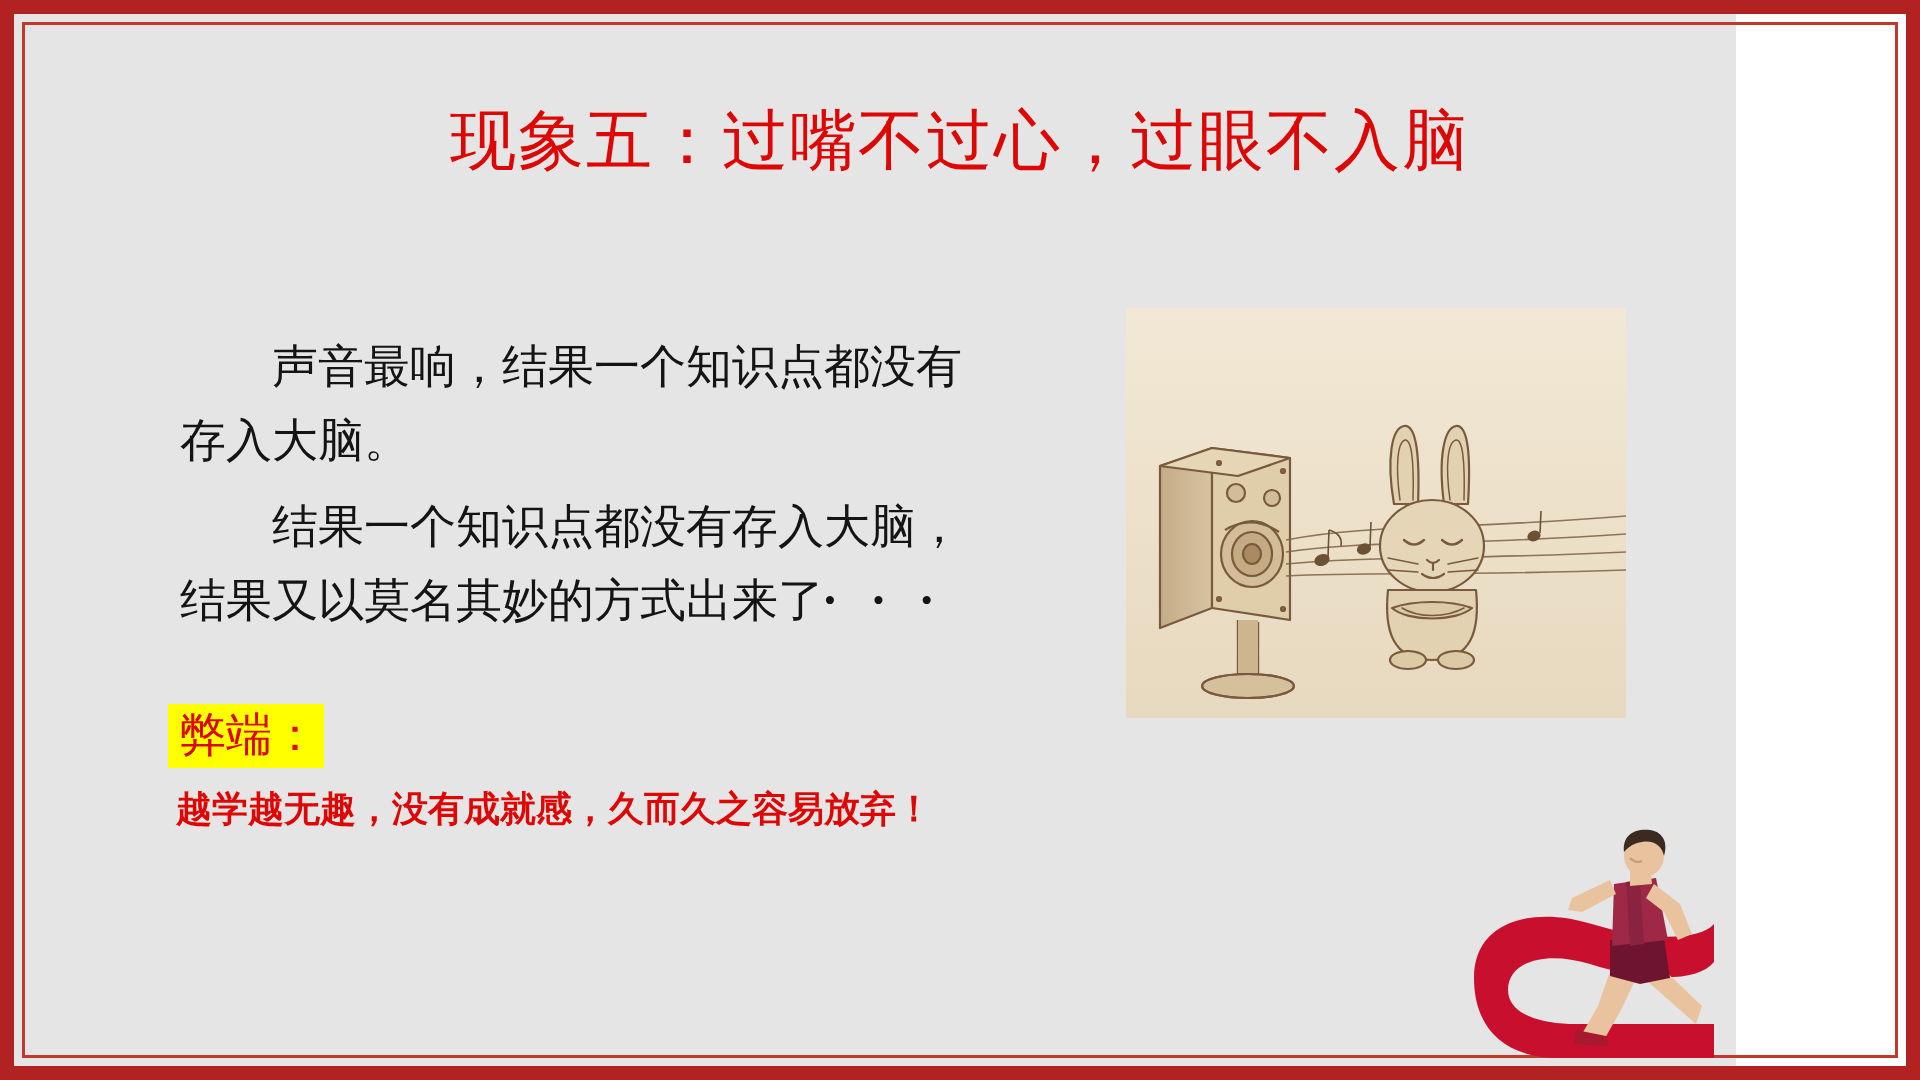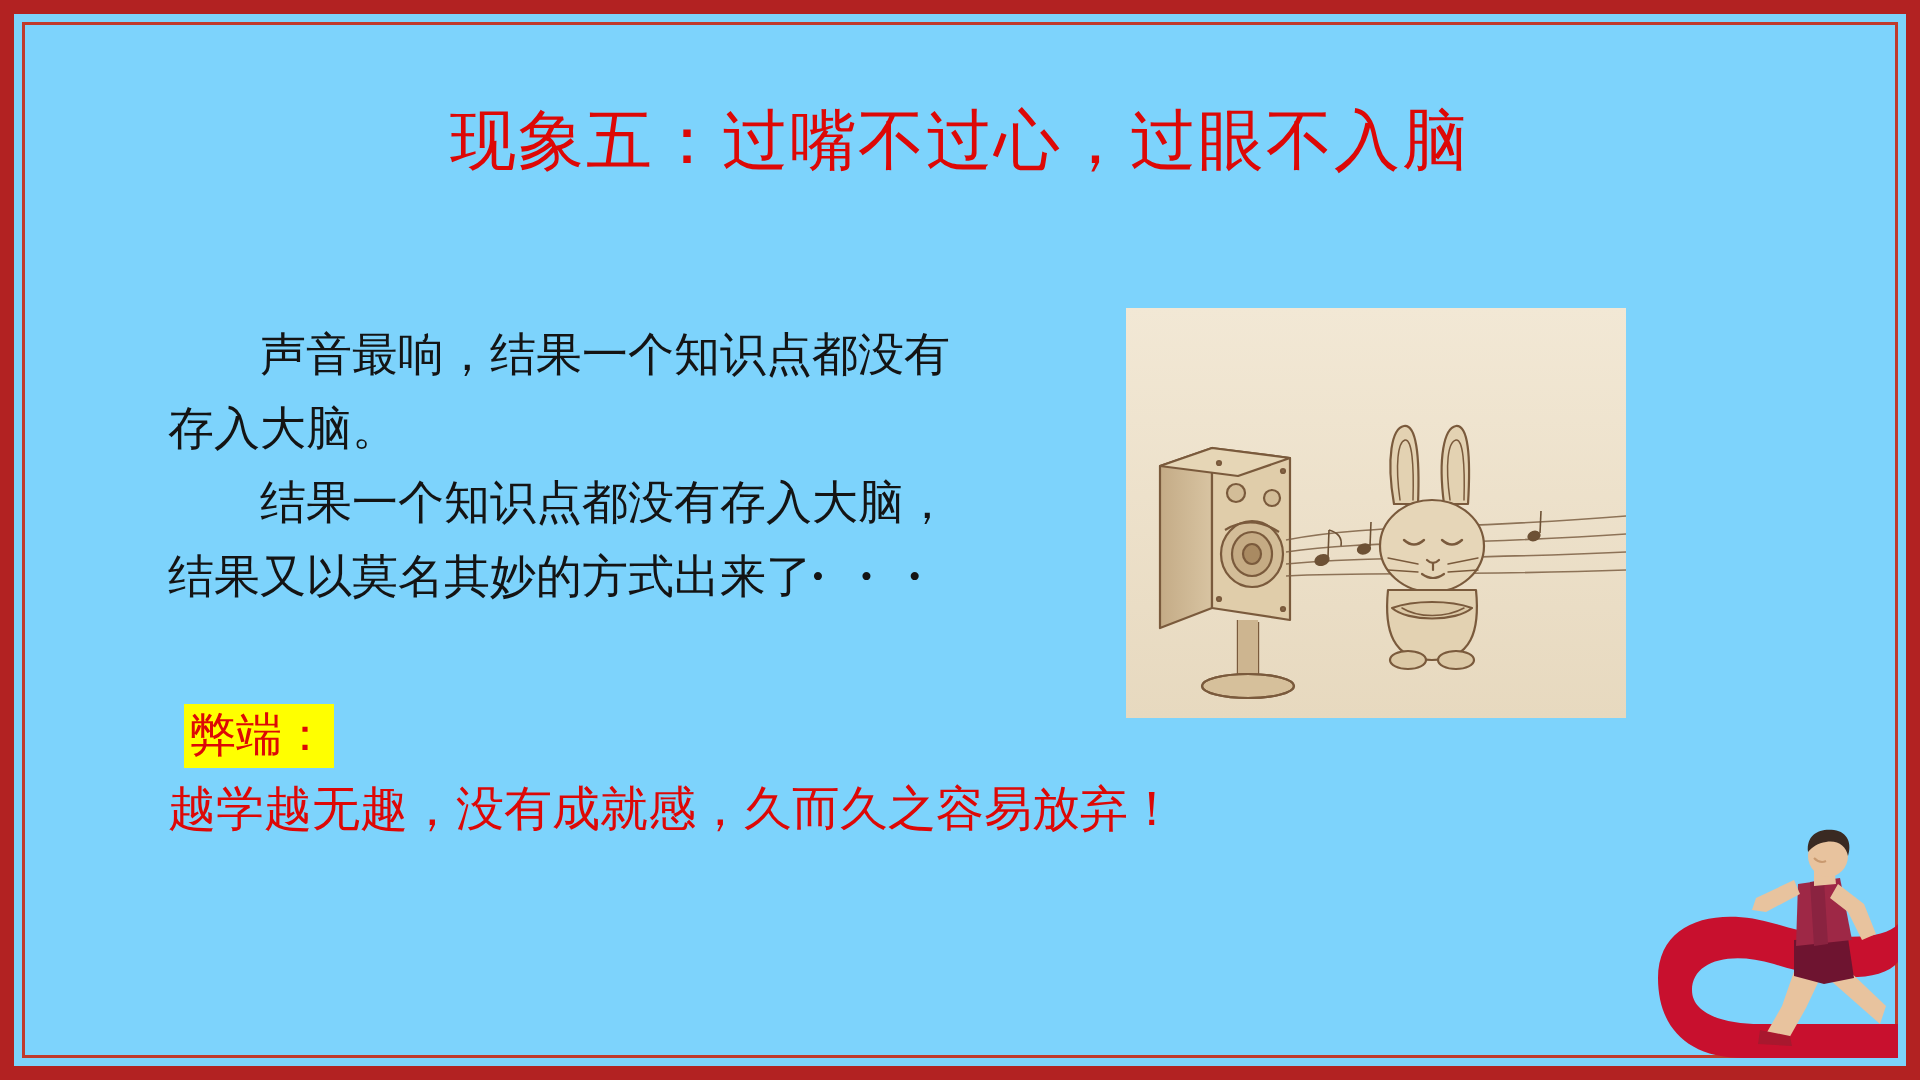--- a/index.html
+++ b/index.html
@@ -7,23 +7,23 @@
     padding: 0;
     width: 1920px;
     height: 1080px;
     overflow: hidden;
     background: #ffffff;
     font-family: "Liberation Serif", "DejaVu Serif", serif;
   }
 
   #slide {
     position: relative;
-    width: 1920px;
+    width: 1736px;
     height: 1080px;
-    background: #7dd3fc;
+    background: #e5e5e5;
     box-sizing: border-box;
   }
 
   
   .frame-outer {
     position: absolute;
     left: 0; top: 0;
     width: 1920px;
     height: 1080px;
     box-sizing: border-box;
@@ -60,21 +60,21 @@
     position: absolute;
     left: 168px;
     top: 318px;
     width: 820px;
     color: #141414;
     font-size: 46px;
     line-height: 74px;
     font-family: "Liberation Serif", "DejaVu Serif", serif;
   }
   .para {
-    margin: 0;
+    margin: 12px;
     text-indent: 2em;
     white-space: normal;
   }
   .para + .para { margin-top: 0; }
 
   .dots {
     letter-spacing: 14px;
     font-size: 34px;
     vertical-align: 4px;
   }
@@ -84,35 +84,35 @@
     position: absolute;
     left: 168px;
     top: 704px;
   }
   .bixian {
     display: inline-block;
     background: #ffff00;
     color: #dd0806;
     font-size: 46px;
     line-height: 58px;
-    padding: 2px 6px 4px 6px;
-    font-family: "Liberation Serif", "DejaVu Serif", serif;
-    margin-left: 16px;
+    padding: 2px 6px 4px 12px;
+    font-family: "Liberation Serif", "DejaVu Serif", serif;
   }
 
   
   .conclusion {
     position: absolute;
-    left: 168px;
+    left: 176px;
     top: 778px;
     color: #dd0806;
-    font-size: 48px;
+    font-size: 36px;
     line-height: 62px;
     white-space: nowrap;
     font-family: "Liberation Serif", "DejaVu Serif", serif;
+    font-weight: bold;
   }
 
   
   .illus {
     position: absolute;
     left: 1126px;
     top: 308px;
     width: 500px;
     height: 410px;
     background: #efe3cc;

